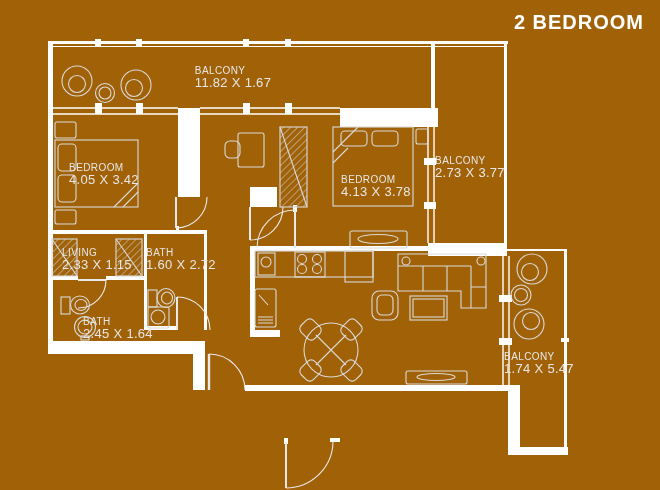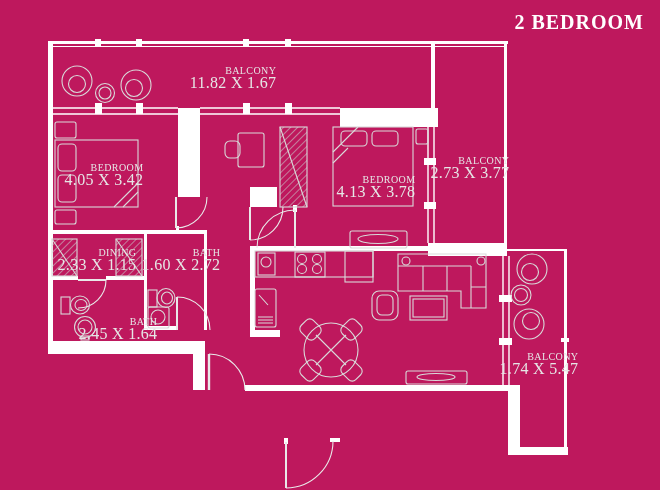--- a/index.html
+++ b/index.html
@@ -1,21 +1,21 @@
 <!DOCTYPE html>
 <html><head>
 <meta charset="utf-8">
 <style>
   html,body{margin:0;padding:0;background:#000;width:660px;height:490px;overflow:hidden;}
-  .plan{position:relative;width:660px;height:490px;background:#be185d;font-family:Liberation Serif, serif;}
+  .plan{position:relative;width:660px;height:490px;background:#a16207;font-family:Liberation Sans, sans-serif;}
   .plan svg{position:absolute;left:0;top:0;}
   .plan-title{position:absolute;top:10px;right:16px;color:#ffffff;font-weight:bold;font-size:20px;line-height:24px;letter-spacing:1px;}
-  .room-label{position:absolute;transform:translate(-50%,-50%);text-align:right;color:#e6e6e6;white-space:nowrap;}
+  .room-label{position:absolute;transform:translate(-50%,-50%);text-align:left;color:#e6e6e6;white-space:nowrap;}
   .room-label .rn{font-size:10px;line-height:12px;letter-spacing:.4px;}
-  .room-label .rd{font-size:16px;line-height:12px;letter-spacing:.3px;}
+  .room-label .rd{font-size:13px;line-height:12px;letter-spacing:.3px;}
 </style>
 </head>
 <body style="background: rgb(0, 0, 0);">
 
 <div class="plan">
 
 <svg width="660" height="490" viewBox="0 0 660 490">
   <defs>
     <pattern id="hatch" patternUnits="userSpaceOnUse" width="5" height="5" patternTransform="rotate(45)">
       <line x1="0" y1="0" x2="0" y2="5" stroke="#c8c8c8" stroke-width="1.2"></line>
@@ -246,21 +246,21 @@
   </div>
   <div class="room-label" style="left:376px;top:186px">
     <div class="rn">BEDROOM</div>
     <div class="rd">4.13 X 3.78</div>
   </div>
   <div class="room-label" style="left:470px;top:167px">
     <div class="rn">BALCONY</div>
     <div class="rd">2.73 X 3.77</div>
   </div>
   <div class="room-label" style="left:97px;top:259px">
-    <div class="rn">DINING</div>
+    <div class="rn">LIVING</div>
     <div class="rd">2.33 X 1.15</div>
   </div>
   <div class="room-label" style="left:181px;top:259px">
     <div class="rn">BATH</div>
     <div class="rd">1.60 X 2.72</div>
   </div>
   <div class="room-label" style="left:118px;top:328px">
     <div class="rn">BATH</div>
     <div class="rd">2.45 X 1.64</div>
   </div>

